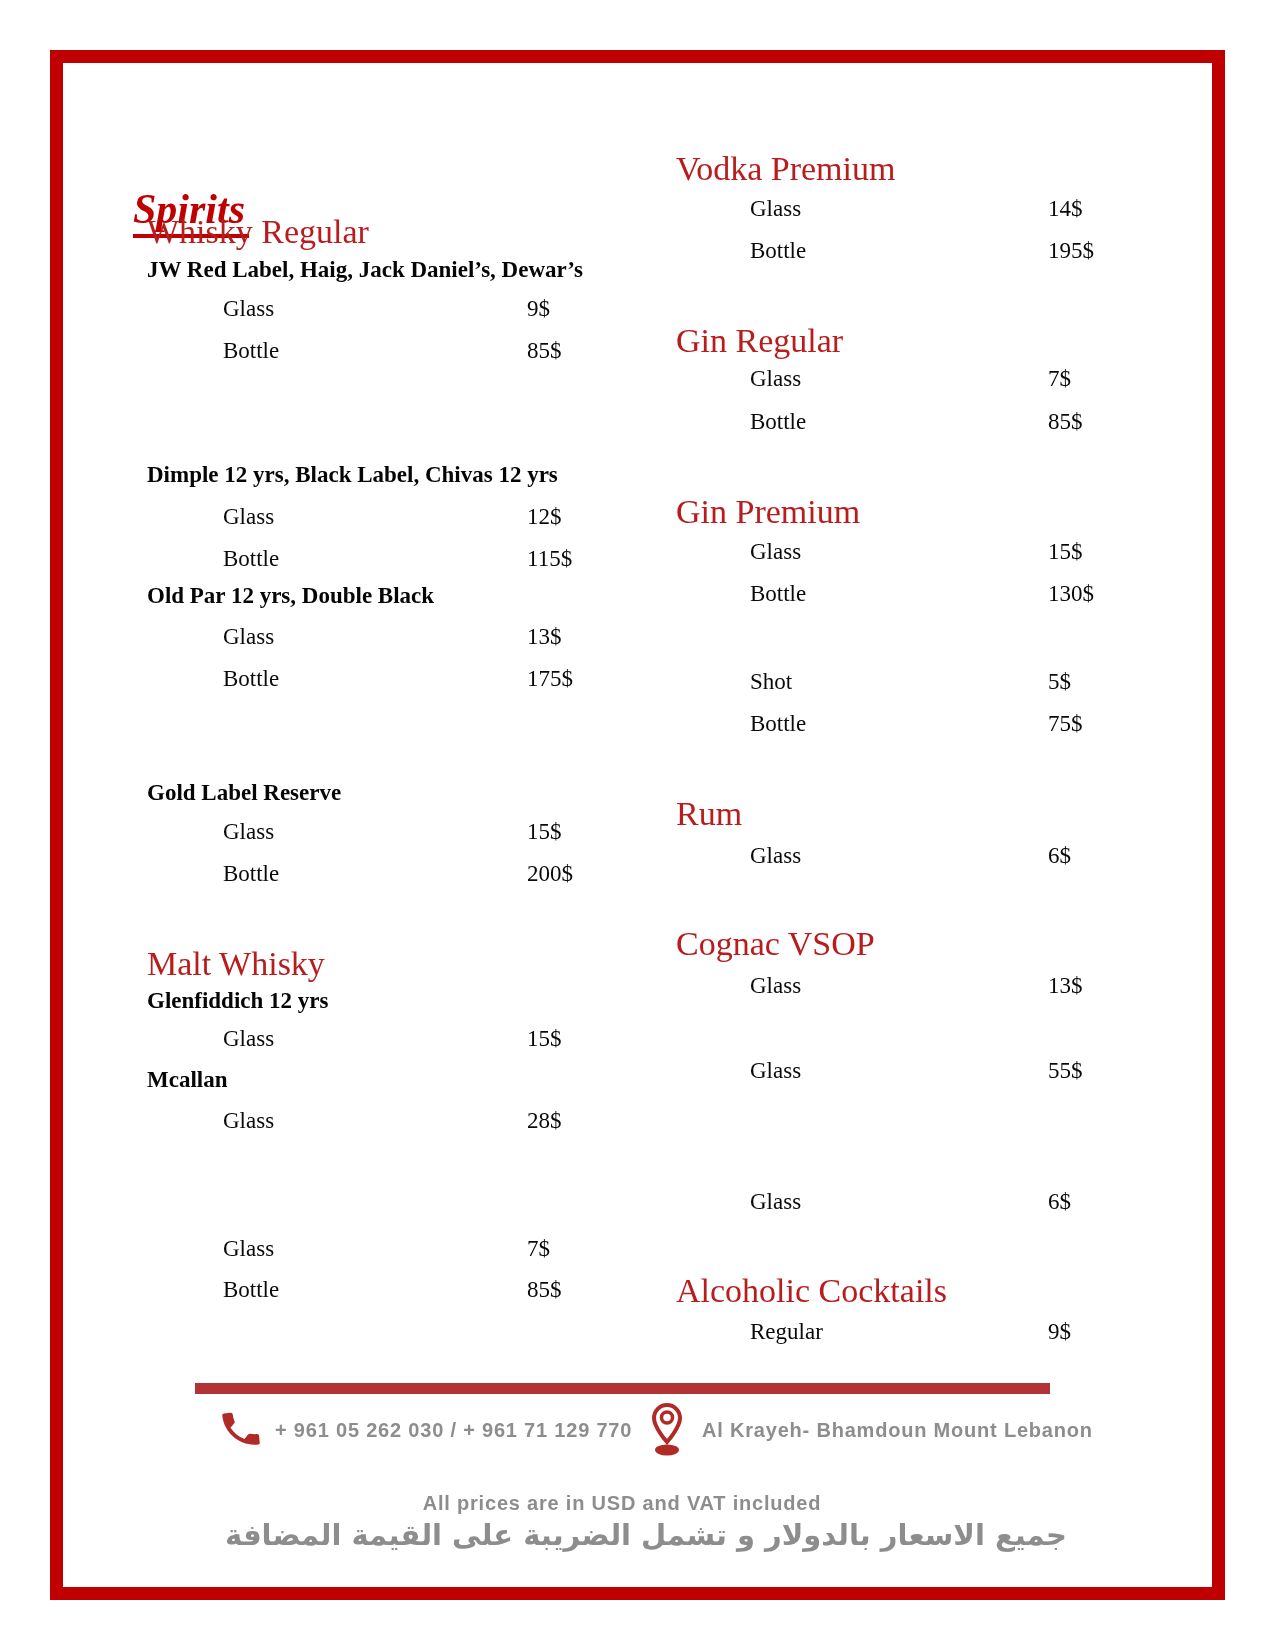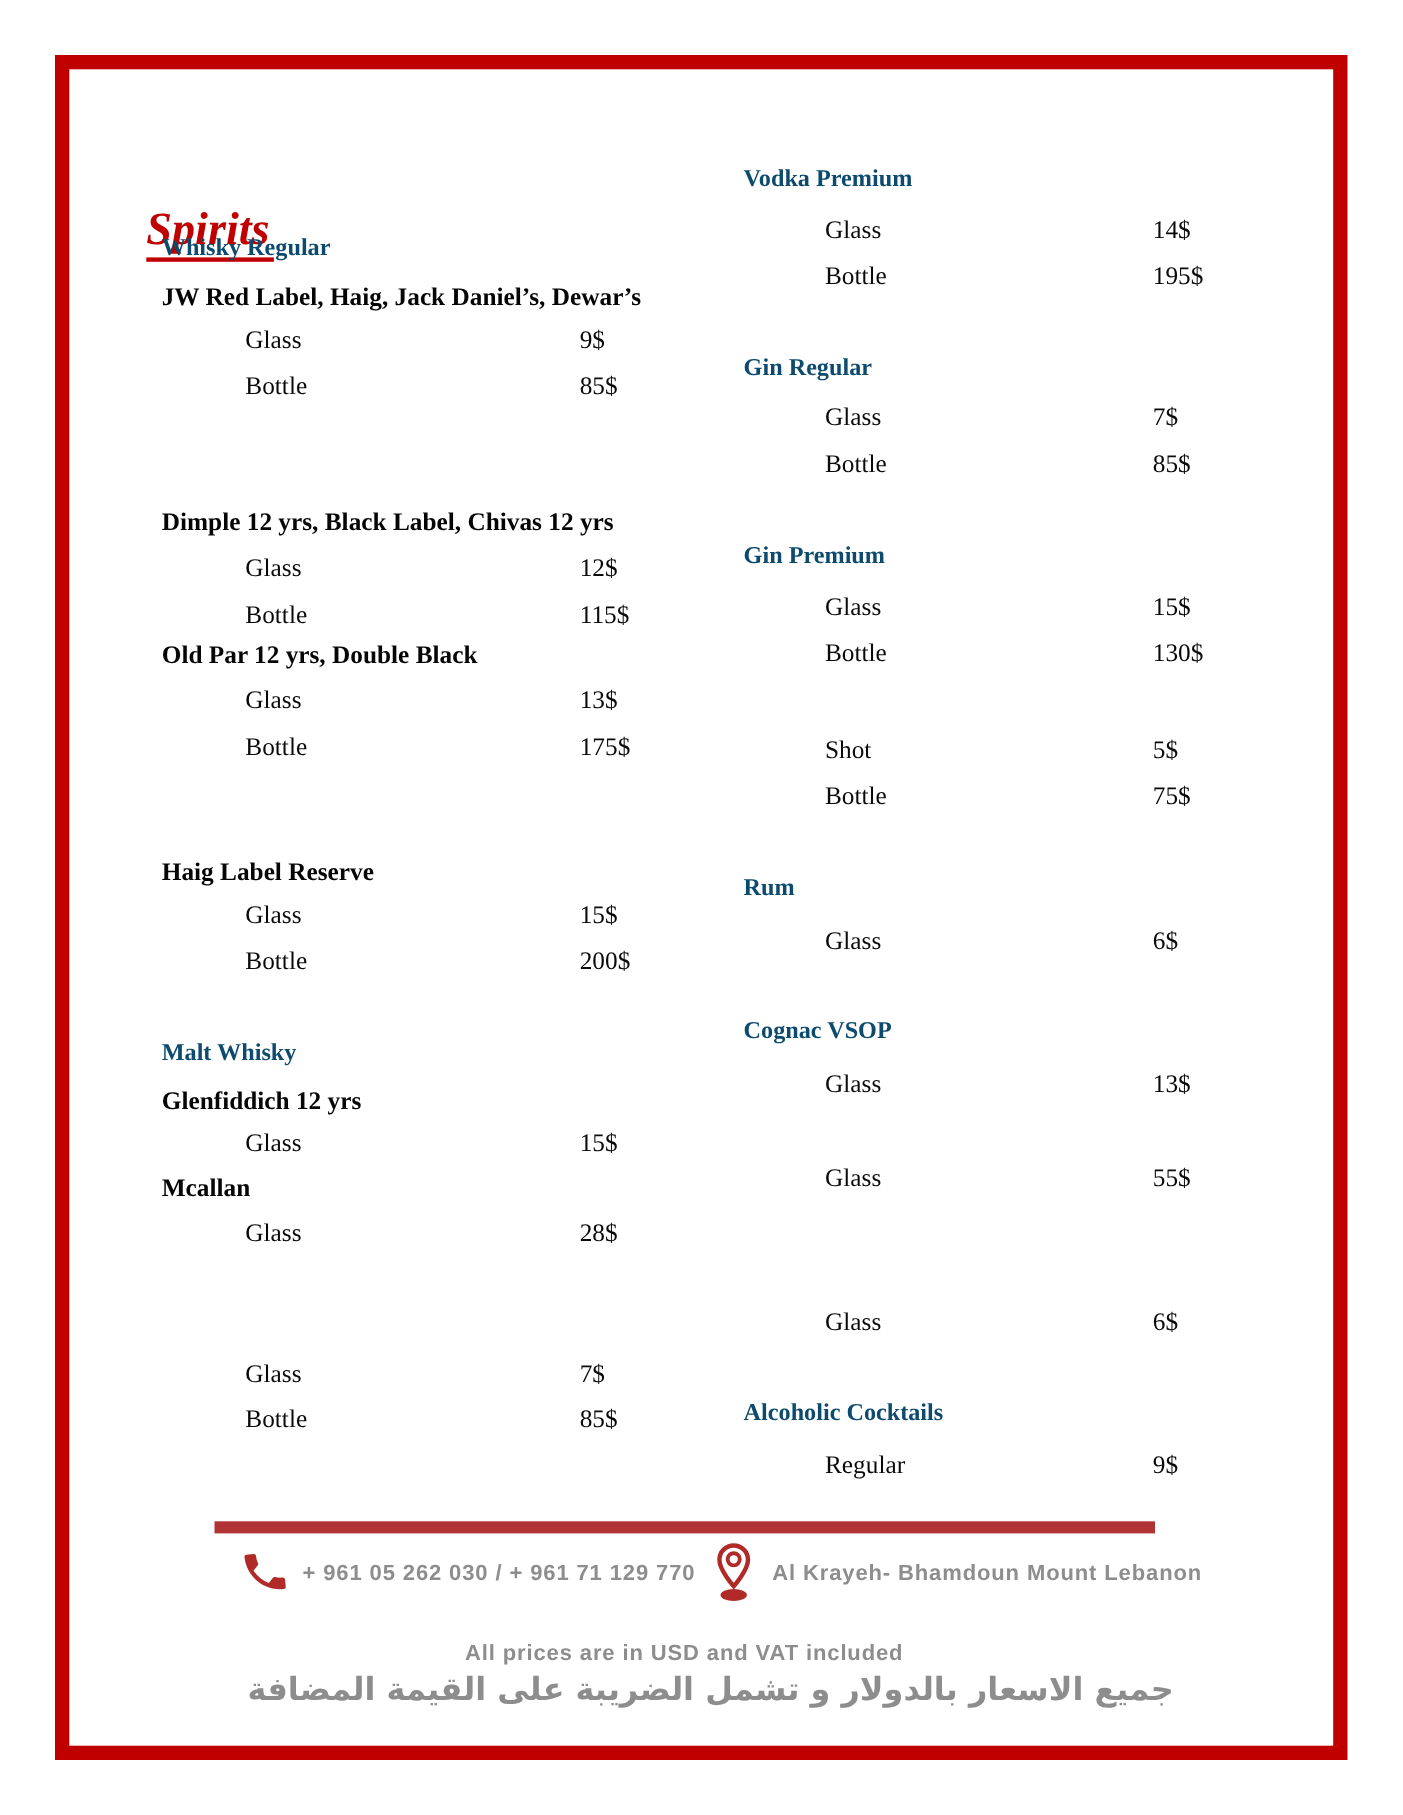--- a/index.html
+++ b/index.html
@@ -12,21 +12,21 @@
     position:absolute;left:50px;top:50px;width:1175px;height:1550px;
     box-sizing:border-box;border:13px solid var(--accent,#c00000);
   }
   .col{position:absolute;top:0;left:0;width:100%;height:100%;pointer-events:none;}
   .row{position:absolute;left:0;right:0;white-space:nowrap;}
   .title{
     display:inline-block;font-size:42px;line-height:1.05;font-weight:bold;font-style:italic;
     color:var(--accent,#c00000);border-bottom:4px solid var(--accent,#c00000);
     padding:0 4px 3px 0;
   }
-  .header{font-size:22px;line-height:1.15;font-weight:bold;color:#0c4a6e;}
+  .header{font-size:34px;line-height:1.15;font-weight:normal;color:#b91c1c;}
   .brands{font-size:23px;line-height:1.15;font-weight:bold;color:#050505;}
   .item-label,.item-price{position:absolute;top:0;font-size:23px;line-height:1.2;color:#0a0a0a;}
   .footer-bar{
     position:absolute;left:195px;top:1383px;width:855px;height:11px;
     background:var(--bar,#b23335);
   }
   .footer-contact{position:absolute;left:0;top:0;width:100%;}
   .f-icon{position:absolute;}
   .f-text{
     position:absolute;font-family:"Liberation Sans","DejaVu Sans",sans-serif;
@@ -69,21 +69,21 @@
     </div>
     <div class="row" style="top: 583px; left: 147px;"><span class="brands">Old Par 12 yrs, Double Black</span></div>
     <div class="row" style="top: 623px; left: 147px;">
       <span class="item-label" style="left: 76px;">Glass</span>
       <span class="item-price" style="left: 380px;">13$</span>
     </div>
     <div class="row" style="top: 665px; left: 147px;">
       <span class="item-label" style="left: 76px;">Bottle</span>
       <span class="item-price" style="left: 380px;">175$</span>
     </div>
-    <div class="row" style="top: 780px; left: 147px;"><span class="brands">Haig Label Reserve</span></div>
+    <div class="row" style="top: 780px; left: 147px;"><span class="brands">Gold Label Reserve</span></div>
     <div class="row" style="top: 818px; left: 147px;">
       <span class="item-label" style="left: 76px;">Glass</span>
       <span class="item-price" style="left: 380px;">15$</span>
     </div>
     <div class="row" style="top: 860px; left: 147px;">
       <span class="item-label" style="left: 76px;">Bottle</span>
       <span class="item-price" style="left: 380px;">200$</span>
     </div>
     <div class="row" style="top: 944px; left: 147px;"><span class="header">Malt Whisky</span></div>
     <div class="row" style="top: 988px; left: 147px;"><span class="brands">Glenfiddich 12 yrs</span></div>

